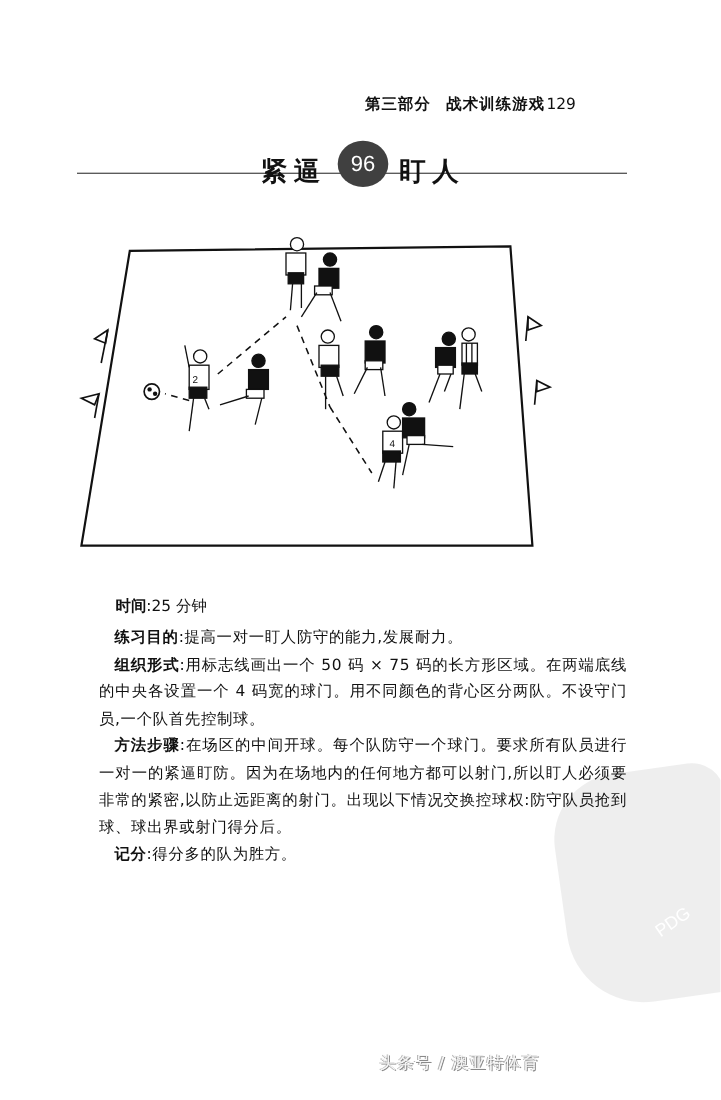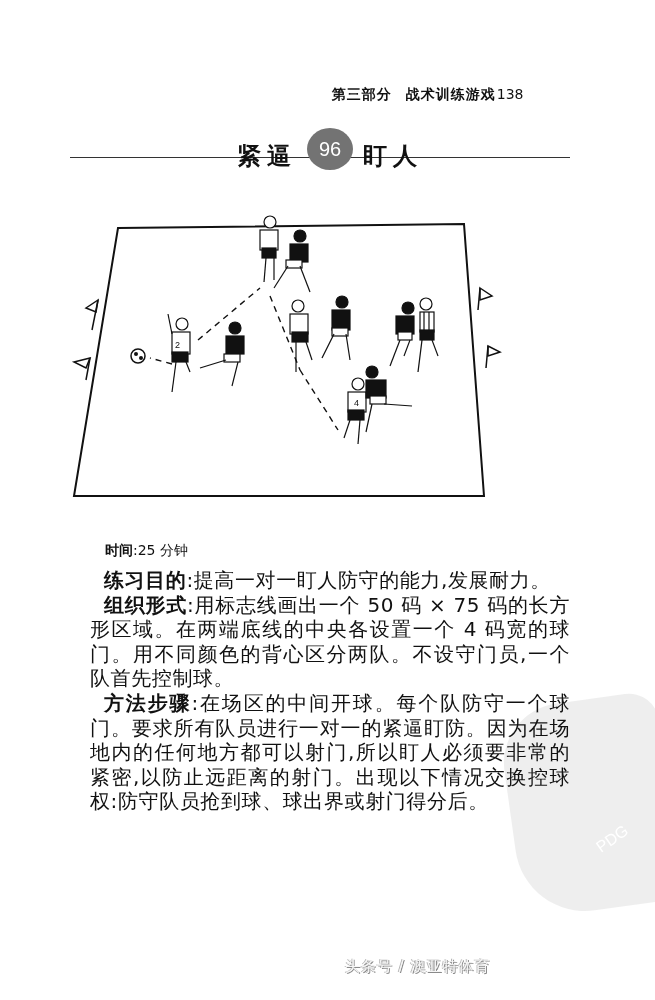--- a/index.html
+++ b/index.html
@@ -16,31 +16,31 @@
   .running-header .page-num { font-weight: normal; letter-spacing: 0; }
 
   .title-row { position: absolute; top: 128px; left: 60px; width: 540px; height: 46px; }
   .title-rule { position: absolute; left: 10px; right: 30px; top: 29px; border-top: 1px solid #333; }
   .title-content { position: absolute; left: 0; right: 0; top: 0; display: flex; justify-content: center; align-items: center; }
   .title-text {
     font-size: 24px; font-weight: bold; letter-spacing: 6px; background: transparent;
     color: #111; padding: 0 2px; position: relative; top: 7px;
   }
   .game-badge {
-    width: 46px; height: 42px; border-radius: 50%; background: #737373; color: #fff;
+    width: 46px; height: 42px; border-radius: 50%; background: #404040; color: #fff;
     font-family: "Liberation Sans", sans-serif; font-size: 20px;
     display: flex; align-items: center; justify-content: center; margin: 0 8px;
   }
 
   .illustration { position: absolute; left: 60px; top: 200px; width: 560px; height: 310px; }
 
   .meta-row { position: absolute; top: 542px; left: 105px; width: 470px; font-size: 14px; display: flex; justify-content: space-between; text-align: center; }
   .label { font-weight: bold; }
 
-  .body-text { position: absolute; left: 90px; top: 568px; width: 480px; font-size: 20px; line-height: 24.6px; }
+  .body-text { position: absolute; left: 90px; top: 568px; width: 480px; font-size: 14px; line-height: 24.6px; }
   .para { text-indent: 14px; margin: 0; text-align: justify; letter-spacing: 0.6px; }
 
   .watermark-shape {
     position: absolute; left: 510px; top: 700px; width: 160px; height: 210px;
     background: #ececec; border-radius: 60px 30px 20px 70px; transform: rotate(-8deg); opacity: 0.9; z-index: 0;
   }
   .watermark-pdg {
     position: absolute; left: 595px; top: 830px; font-family: "Liberation Sans", sans-serif;
     font-size: 16px; color: #fff; transform: rotate(-35deg); z-index: 1;
   }
@@ -48,21 +48,21 @@
 
   .footer-brand {
     position: absolute; top: 957px; left: 345px; font-size: 15px; color: #f6f6f6;
     text-shadow: 1px 1px 0 #8a8a8a, -1px 0 0 #b5b5b5; letter-spacing: 1px; white-space: pre;
   }
 </style>
 </head>
 <body>
 
 <div class="running-header">
-  <span class="section">第三部分</span><span class="chapter">战术训练游戏</span><span class="page-num">138</span>
+  <span class="section">第三部分</span><span class="chapter">战术训练游戏</span><span class="page-num">129</span>
 </div>
 
 <div class="title-row">
   <div class="title-rule"></div>
   <div class="title-content">
     <span class="title-text">紧逼</span>
     <span class="game-badge">96</span>
     <span class="title-text">盯人</span>
   </div>
 </div>
@@ -166,15 +166,16 @@
   <span><span class="label">时间</span><span>:25 分钟</span></span>
 </div>
 
 <div class="watermark-shape"></div>
 <div class="watermark-pdg">PDG</div>
 
 <div class="body-text">
   <p class="para"><span class="label">练习目的</span><span>:提高一对一盯人防守的能力,发展耐力。</span></p>
   <p class="para"><span class="label">组织形式</span><span>:用标志线画出一个 50 码 × 75 码的长方形区域。在两端底线的中央各设置一个 4 码宽的球门。用不同颜色的背心区分两队。不设守门员,一个队首先控制球。</span></p>
   <p class="para"><span class="label">方法步骤</span><span>:在场区的中间开球。每个队防守一个球门。要求所有队员进行一对一的紧逼盯防。因为在场地内的任何地方都可以射门,所以盯人必须要非常的紧密,以防止远距离的射门。出现以下情况交换控球权:防守队员抢到球、球出界或射门得分后。</span></p>
+  <p class="para"><span class="label">记分</span><span>:得分多的队为胜方。</span></p>
 </div>
 
 <div class="footer-brand">头条号 / 澳亚特体育</div>
 
 </body></html>

